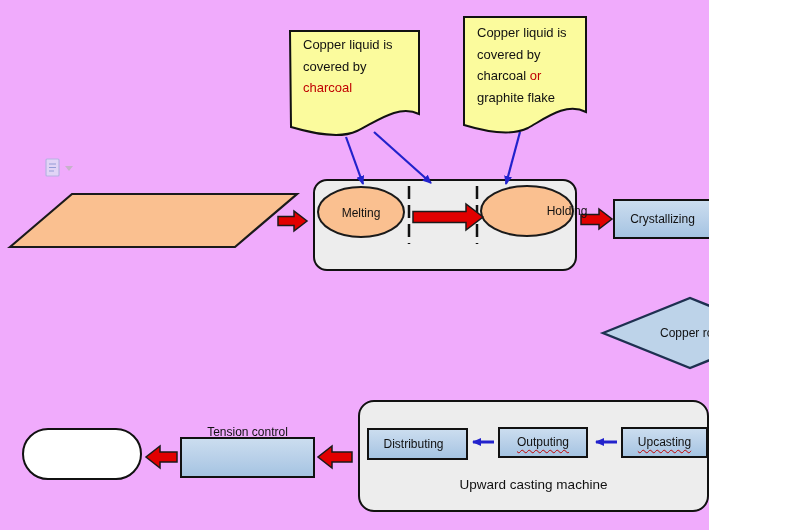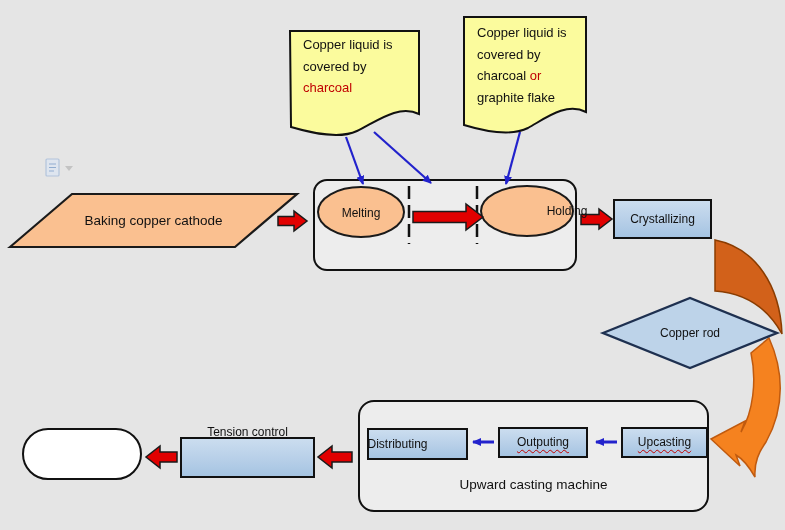--- a/index.html
+++ b/index.html
@@ -1,17 +1,17 @@
 <!DOCTYPE html>
 <html><head>
 <meta charset="utf-8">
 <style>
   html,body{margin:0;padding:0;background:#fff;}
   .canvas{
-    position:relative;width:785px;height:530px;background:#e5e5e5;overflow:hidden;
+    position:relative;width:709px;height:530px;background:#f0abfc;overflow:hidden;
     font-family:"Liberation Sans","DejaVu Sans",sans-serif;color:#111;
   }
   
   .shape-layer{position:absolute;inset:0;z-index:1;}
   .overlay{position:absolute;left:0;top:0;z-index:2;}
   .label-layer{position:absolute;inset:0;z-index:3;pointer-events:none;}
 
   .container-box{
     position:absolute;background:#EDEDED;border:2px solid #111;border-radius:14px;
     box-sizing:border-box;
@@ -113,30 +113,29 @@
     <div class="note-text" style="left:477px;top:22px;">
       <div>Copper liquid is</div>
       <div>covered by</div>
       <div>
         <span>charcoal</span>
         <span class="red" style="margin-left:0;">or</span>
       </div>
       <div>graphite flake</div>
     </div>
 
-    <div class="lbl big" style="left:10px;top:213px;width:287px;">Baking copper cathode</div>
 
     <div class="lbl" style="left:318px;top:205px;width:86px;">Melting</div>
     <div class="lbl" style="left:481px;top:203px;width:92px;margin-left:40px;">Holding</div>
 
     <div class="lbl" style="left:613px;top:199px;width:99px;line-height:40px;">Crystallizing</div>
 
     <div class="lbl" style="left:603px;top:325px;width:174px;">Copper rod</div>
 
-    <div class="lbl" style="left:347px;top:428px;width:101px;line-height:32px;border-radius:7px;">Distributing</div>
+    <div class="lbl" style="left:363px;top:428px;width:101px;line-height:32px;border-radius:7px;">Distributing</div>
     <div class="lbl" style="left:498px;top:427px;width:90px;line-height:31px;"><span class="misspell">Outputing</span></div>
     <div class="lbl" style="left:621px;top:427px;width:87px;line-height:31px;"><span class="misspell">Upcasting</span></div>
     <div class="lbl big" style="left:358px;top:477px;width:351px;">Upward casting machine</div>
 
     <div class="lbl" style="left:180px;top:412px;width:135px;line-height:41px;">Tension control</div>
   </div>
 
 </div>
 
 </body></html>

